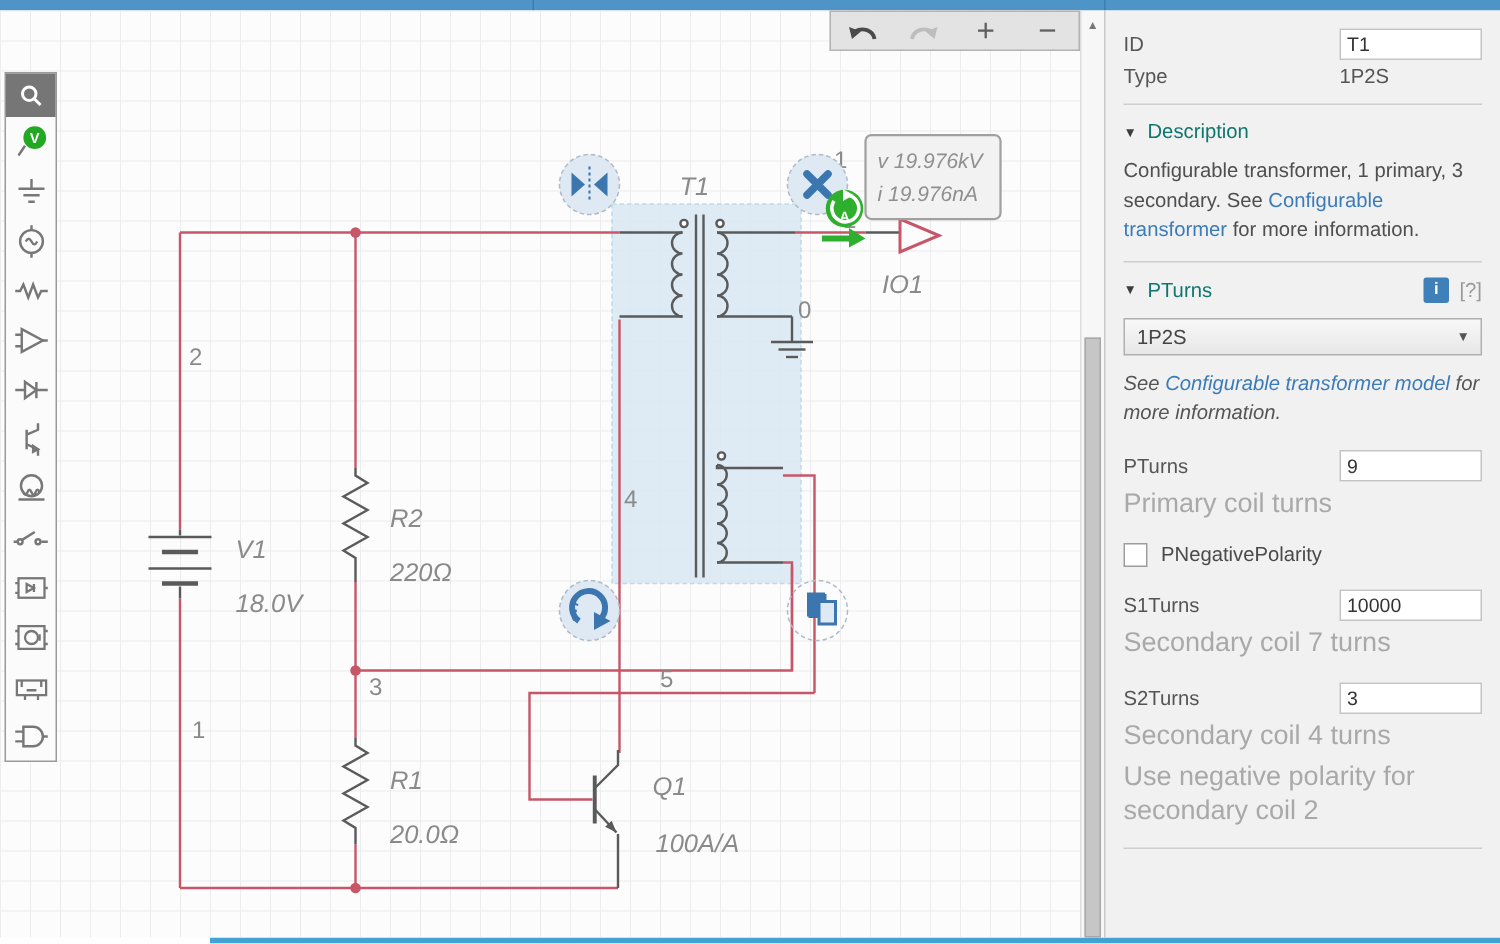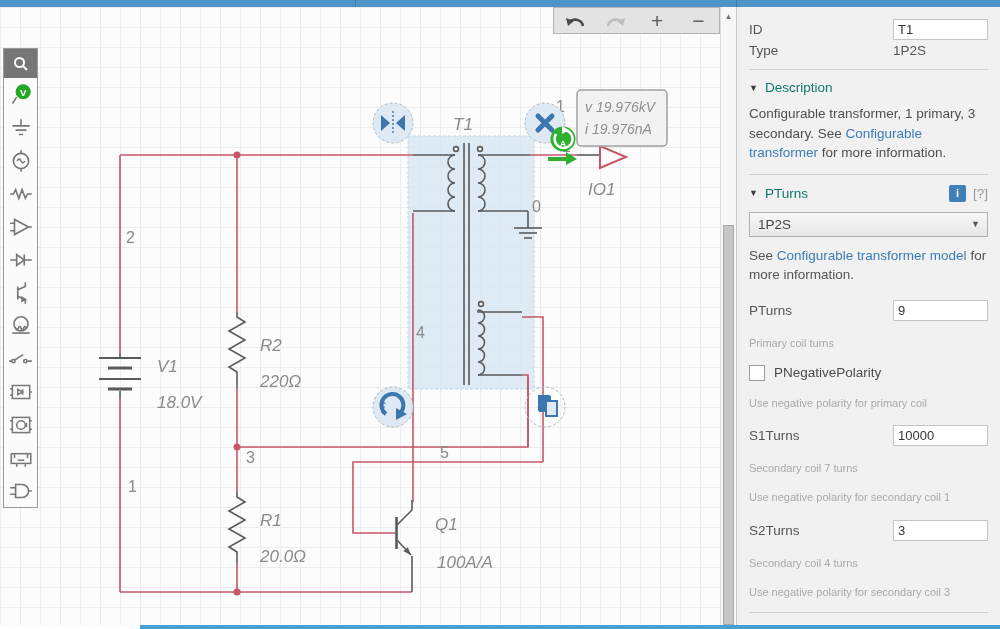--- a/index.html
+++ b/index.html
@@ -56,22 +56,22 @@
   .sechead .spacer{flex:1}
   .infobtn{width:17px;height:17px;background:#3e80b7;color:#fff;border-radius:2px;font-size:11px;
            font-weight:bold;display:flex;align-items:center;justify-content:center;font-style:normal}
   .helpbtn{color:#999;margin-left:7px}
   .desc{margin:9px 0 0;line-height:1.45;color:#4f4f4f}
   a.plink{color:#3b7cb8;text-decoration:none;cursor:pointer}
   .dropdown{margin-top:10px;height:23px;border:1px solid #b0b0b0;
             background:linear-gradient(#f8f8f8,#e7e7e7);position:relative;display:flex;
             align-items:center;padding:0 8px;color:#444;cursor:pointer}
   .dropdown .arrow{position:absolute;right:7px;top:6px;font-size:9px;color:#555}
-  .note{margin-top:10px;line-height:1.4;color:#555}
-  .helper{margin-top:15px;color:#a9a9a9;font-size:11px;line-height:1.3}
+  .note{margin-top:10px;font-style:italic;line-height:1.4;color:#555}
+  .helper{margin-top:3px;color:#a9a9a9;font-size:18px;line-height:1.3}
   .cbrow{display:flex;align-items:flex-start;margin-top:14px}
   .cbox{width:14px;height:14px;background:#fff;border:1px solid #9c9c9c;margin-right:9px;cursor:pointer}
   .fieldrow{margin-top:15px}
 </style>
 </head>
 <body>
 
 <div class="topbar">
   <div class="seg" style="left:355px"></div>
   <div class="seg" style="left:736px"></div>
@@ -373,33 +373,31 @@
   <div class="prow fieldrow" style="margin-top:16px">
     <div class="plabel">PTurns</div>
     <input class="pinput" value="9" style="">
   </div>
   <div class="helper">Primary coil turns</div>
 
   <div class="cbrow">
     <div class="cbox"></div>
     <div>PNegativePolarity</div>
   </div>
-  <div class="helper">Use negative polarity for primary coil</div>
 
   <div class="prow fieldrow">
     <div class="plabel">S1Turns</div>
     <input class="pinput" value="10000" style="">
   </div>
   <div class="helper">Secondary coil 7 turns</div>
 
-  <div class="helper">Use negative polarity for secondary coil 1</div>
 
   <div class="prow fieldrow">
     <div class="plabel">S2Turns</div>
     <input class="pinput" value="3" style="">
   </div>
   <div class="helper">Secondary coil 4 turns</div>
 
-  <div class="helper">Use negative polarity for secondary coil 3</div>
+  <div class="helper">Use negative polarity for secondary coil 2</div>
 
   <hr class="phr" style="margin-top:13px">
 
 </div>
 
 </body></html>

